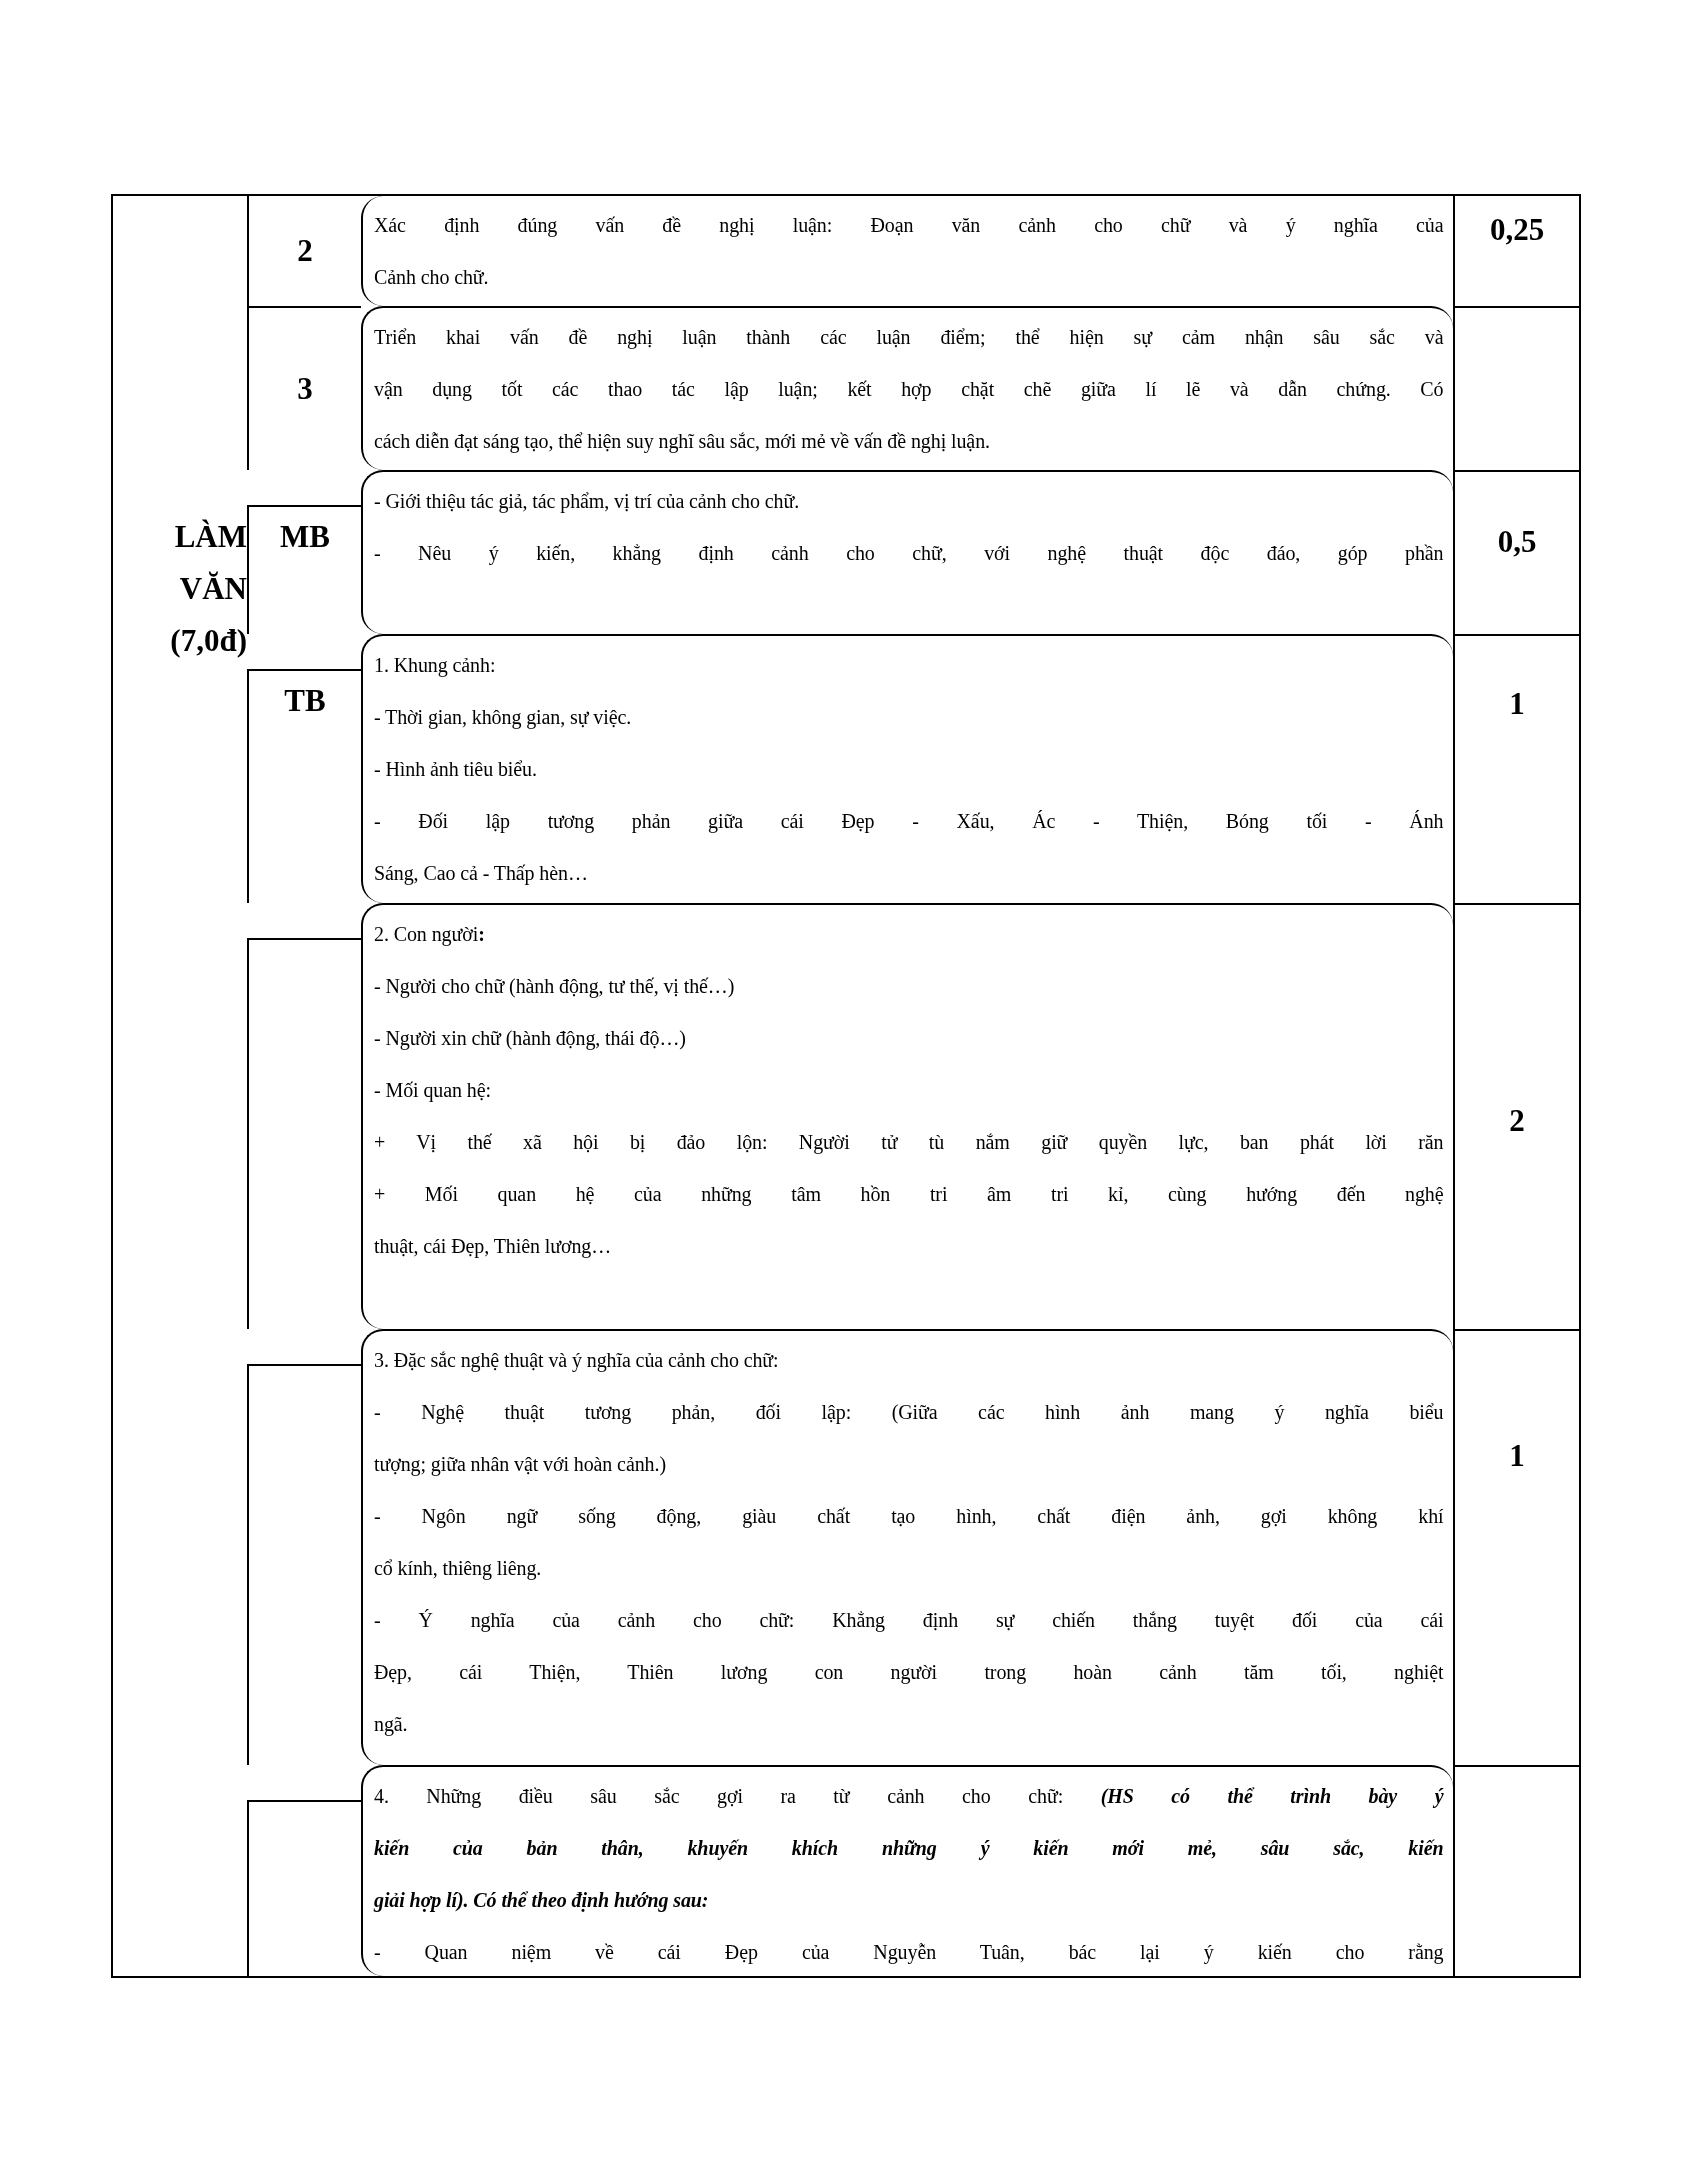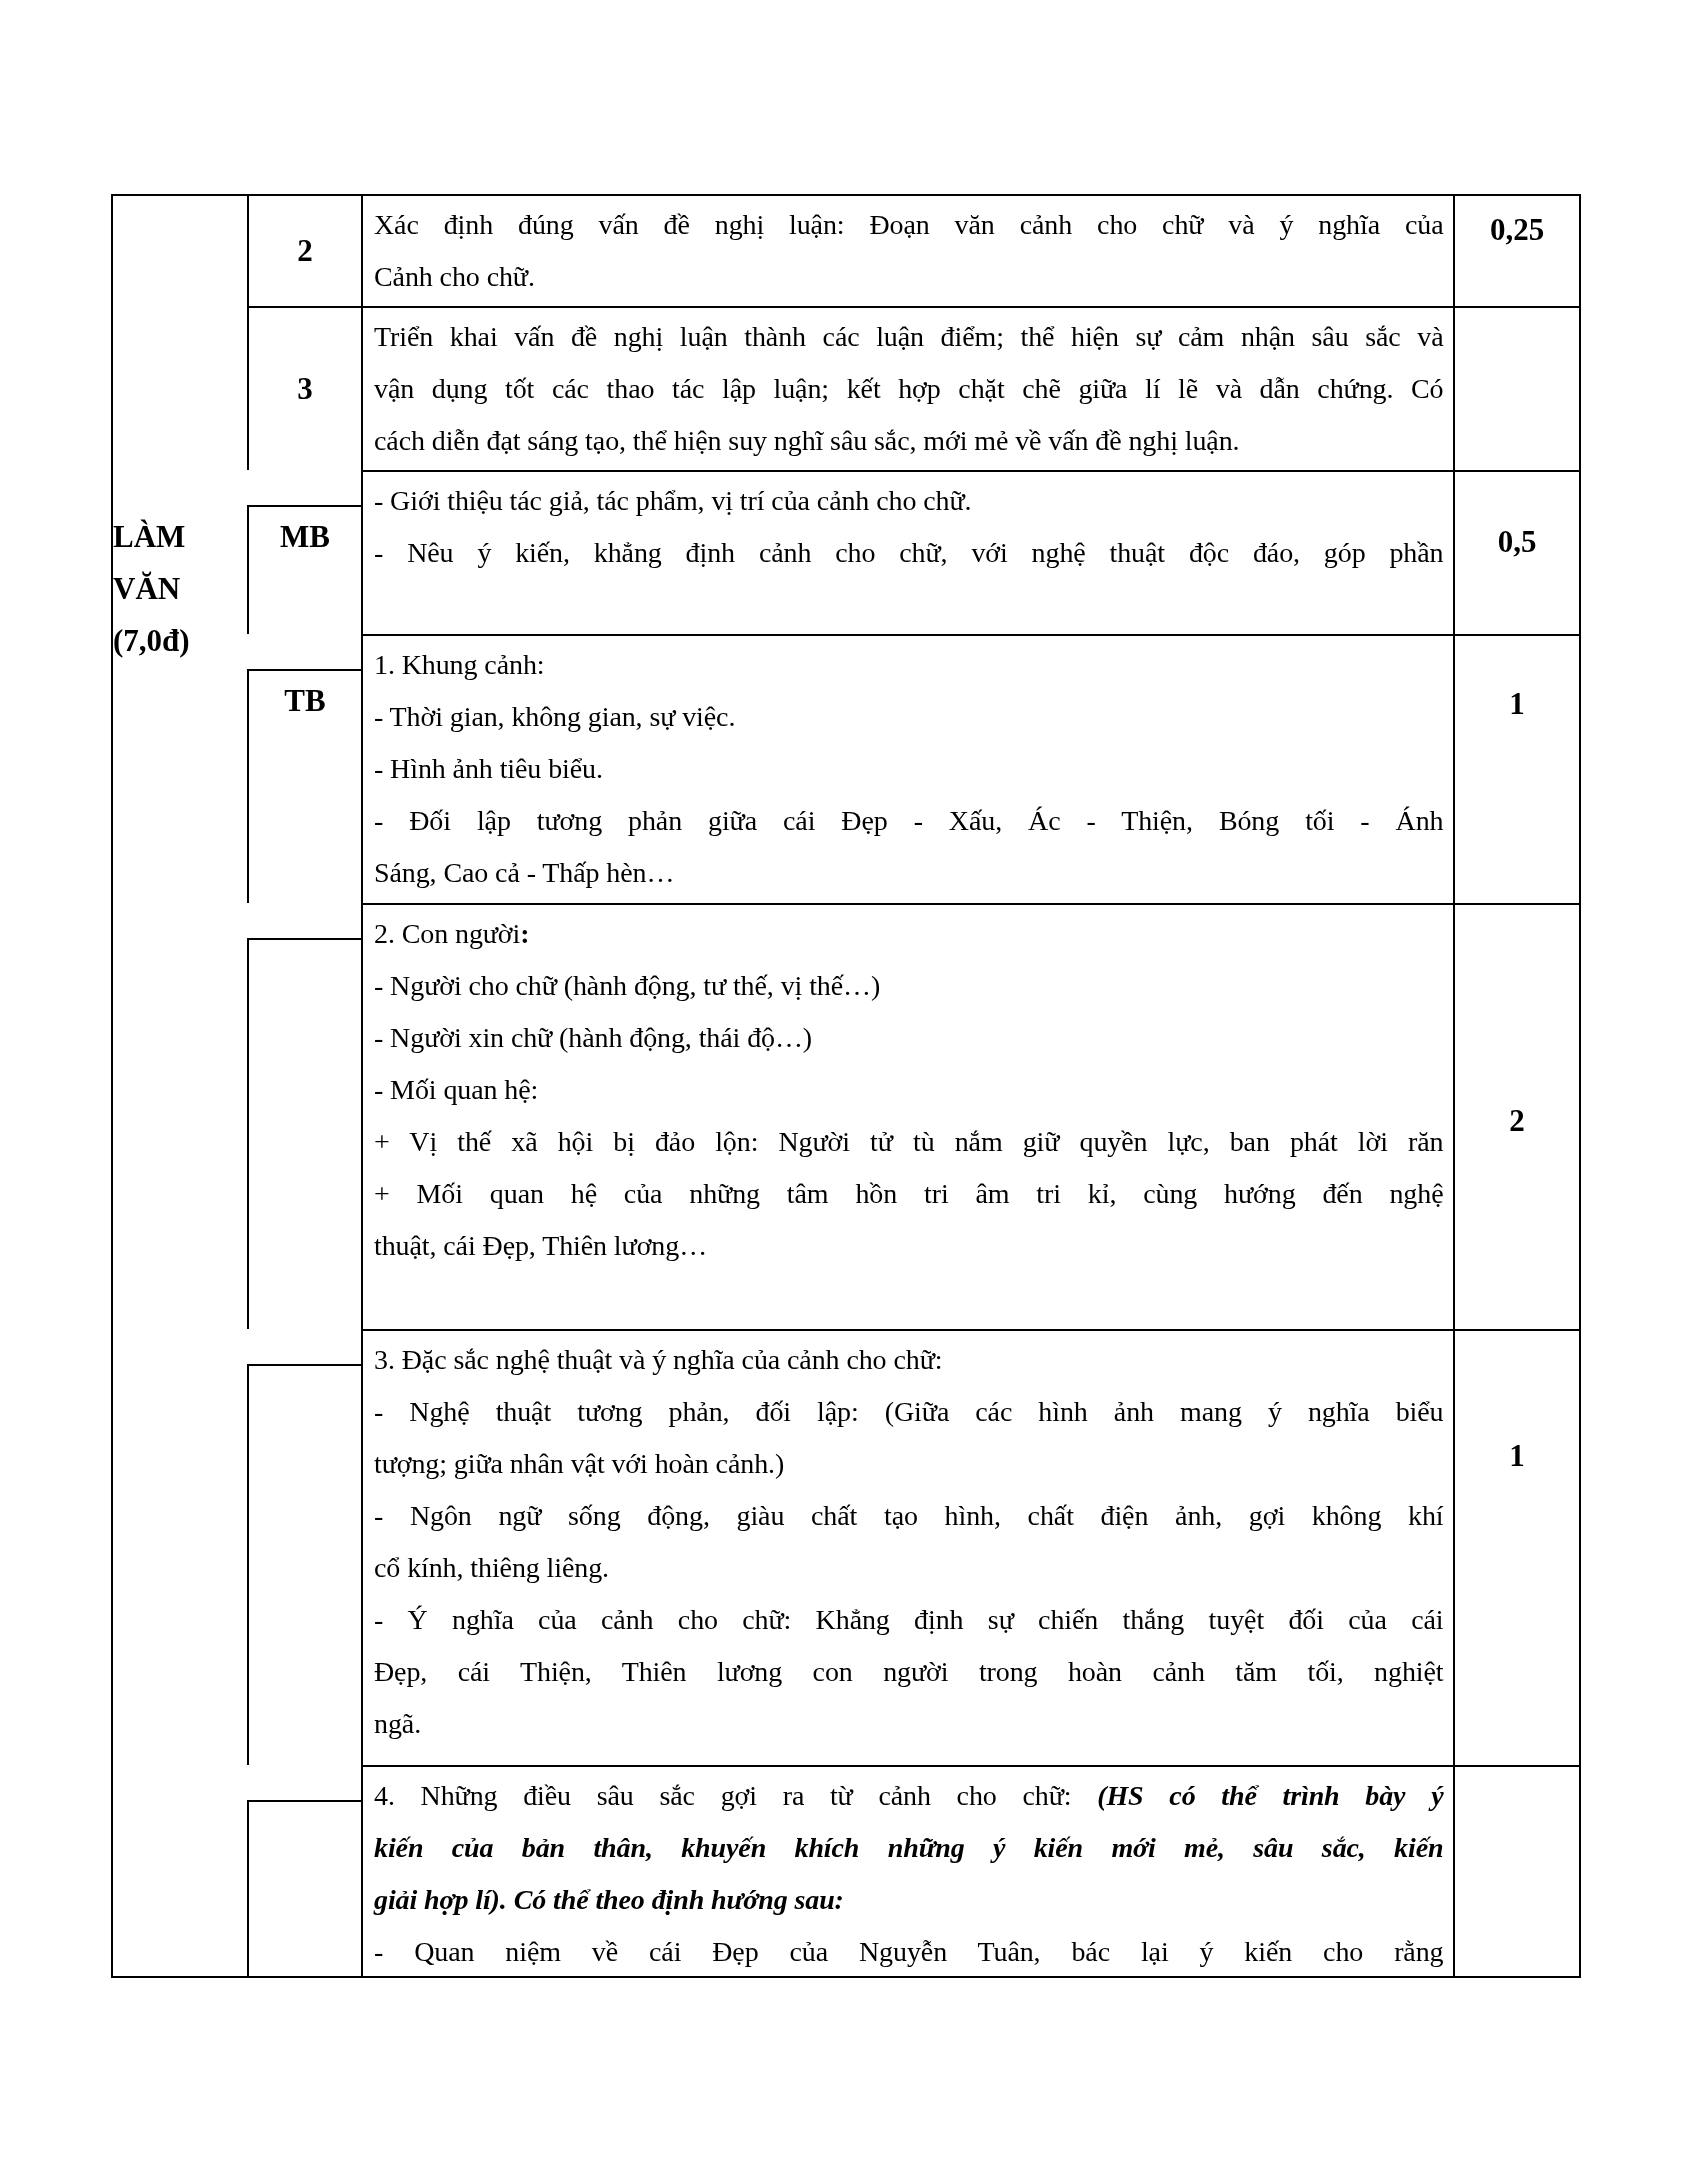--- a/index.html
+++ b/index.html
@@ -27,46 +27,47 @@
     overflow: hidden;
   }
   
   .bl { border-left: 2px solid #000000; }
   .bt { border-top: 2px solid #000000; }
 
   
   .section-cell {
     grid-column: 1;
     grid-row: 1 / 8;
-    text-align: left;
+    text-align: right;
     font-weight: bold;
     font-size: 31px;
     line-height: 52px;
     padding-top: 315px;
   }
 
   
   .label-cell {
     grid-column: 2;
     text-align: center;
     font-weight: bold;
     font-size: 31px;
     line-height: 52px;
   }
   .label-middle { display: flex; align-items: center; justify-content: center; }
   .label-top { padding-top: 4.1px; margin-top: 35px; }
 
   
   .content-cell {
     grid-column: 3;
-    font-size: 28px;
+    font-size: 20px;
     line-height: 52px;
     letter-spacing: -0.1px;
     padding: 2.7px 9.5px 0 11px;
     text-align: left;
+    border-radius: 22px;
   }
   .line { height: 52px; white-space: nowrap; }
   .line.j {
     white-space: normal;
     text-align: justify;
     text-align-last: justify;
   }
   .b  { font-weight: bold; }
   .bi { font-weight: bold; font-style: italic; }
 

